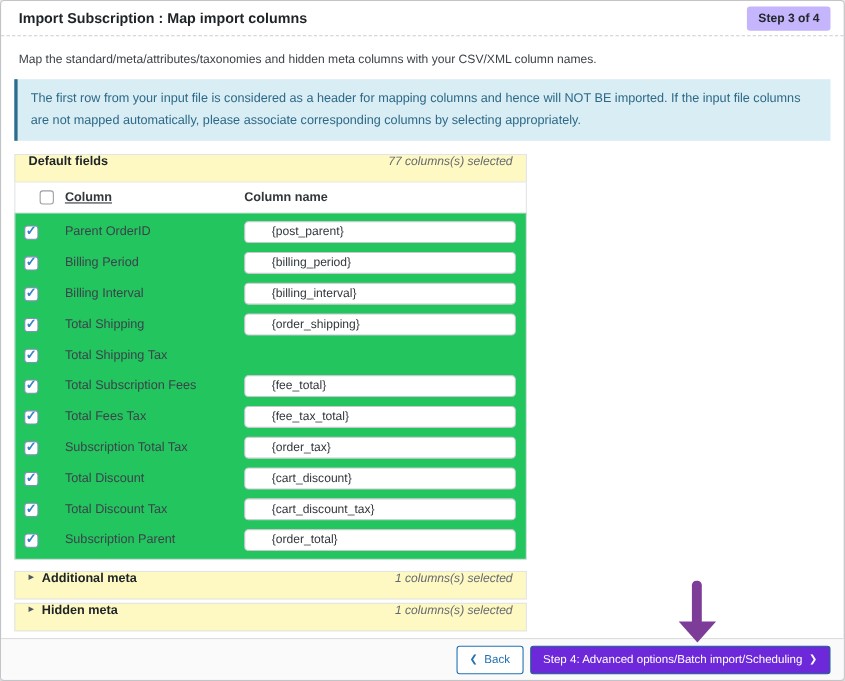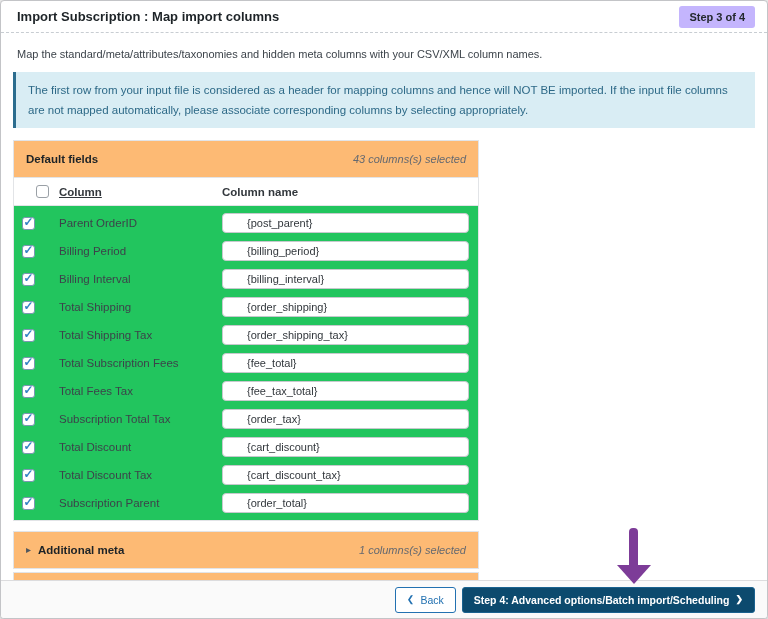--- a/index.html
+++ b/index.html
@@ -16,22 +16,22 @@
   .badge { background:#c4b5fd; color:#23282d; font-size:11px; font-weight:bold;
            padding:5px 10px; border-radius:3px; white-space:nowrap; }
 
   
   .desc { margin:15px 16px 12px; font-size:11px; color:#3c434a; }
   .notice { margin:0 12px 12px; background:#d9edf4; border-left:3px solid #2c6d8e;
             padding:8px 12px; font-size:11.5px; line-height:1.75; color:#2d6987; }
 
   
   .mapping { margin:0 12px; width:466px; font-size:11.5px; }
-  .bar { height:38px; background:#fdba74; border:1px solid #e2e4e7;
-         display:flex; align-items:center; padding:0 12px; }
+  .bar { height:26px; background:#fef9c3; border:1px solid #e2e4e7;
+         display:flex; align-items:flex-start; padding:0 12px; }
   .bar-title { font-weight:bold; color:#1d2327; font-size:11.5px; }
   .bar-count { margin-left:auto; font-style:italic; color:#646970; font-size:11px; }
   .tri { color:#50575e; font-size:10px; margin-right:7px; line-height:1; }
   .meta-bar { cursor:pointer; }
   .gap8 { height:10px; } .gap3 { height:3px; }
 
   .thead { height:28px; display:flex; align-items:center; background:#fff;
            border:1px solid #e2e4e7; border-top:none; padding-left:22px; }
   .thead .col1 { margin-left:10px; width:163px; font-weight:bold; color:#32373c;text-decoration:underline; }
   .thead .col2 { font-weight:bold; color:#32373c; }
@@ -52,21 +52,21 @@
 
   
   .footer { position:absolute; left:0; bottom:0; width:100%; height:38px;
             background:#fafafa; border-top:1px solid #dcdcde;
             display:flex; align-items:center; justify-content:flex-end;
             gap:6px; padding-right:12px; }
   .btn { height:26px; border-radius:3px; font-family:"Liberation Sans", sans-serif;
          font-size:10.5px; display:inline-flex; align-items:center; gap:6px;
          padding:0 11px; cursor:pointer; }
   .btn-back { background:#fff; border:1px solid #2271b1; color:#2271b1; }
-  .btn-next { background:#0c4a6e; border:1px solid #1a628f; color:#fff; font-weight:bold; }
+  .btn-next { background:#6d28d9; border:1px solid #1a628f; color:#fff; font-weight:normal; }
   .chev { font-size:9px; line-height:1; }
 
   
   .dl-arrow { position:absolute; left:616px; top:527px; width:34px; height:56px; z-index:5; }
   .dl-arrow .stem { position:absolute; left:12px; top:0; width:9px; height:38px;
                     background:#7d3c98; border-radius:4px 4px 0 0; }
   .dl-arrow .head { position:absolute; left:0; top:37px; width:0; height:0;
                     border-left:17px solid transparent; border-right:17px solid transparent;
                     border-top:19px solid #7d3c98; }
 </style>
@@ -83,21 +83,21 @@
   <p class="desc">Map the standard/meta/attributes/taxonomies and hidden meta columns with your CSV/XML column names.</p>
 
   <div class="notice">
     <span>The first row from your input file is considered as a header for mapping columns and hence will NOT BE imported. If the input file columns are not mapped automatically, please associate corresponding columns by selecting appropriately.</span>
   </div>
 
   <div class="mapping">
 
     <div class="bar">
       <span class="bar-title">Default fields</span>
-      <span class="bar-count">43 columns(s) selected</span>
+      <span class="bar-count">77 columns(s) selected</span>
     </div>
 
     <div class="thead">
       <input type="checkbox" id="select-all" style="">
       <span class="col1">Column</span>
       <span class="col2">Column name</span>
     </div>
 
     <div class="tbody" id="rows">
         <div class="trow">
@@ -116,21 +116,20 @@
           <input type="text" class="row-input" value="{billing_interval}" style="">
         </div>
         <div class="trow">
           <input type="checkbox" checked="" style="">
           <span class="row-label">Total Shipping</span>
           <input type="text" class="row-input" value="{order_shipping}" style="">
         </div>
         <div class="trow">
           <input type="checkbox" checked="" style="">
           <span class="row-label">Total Shipping Tax</span>
-          <input type="text" class="row-input" value="{order_shipping_tax}" style="">
         </div>
         <div class="trow">
           <input type="checkbox" checked="" style="">
           <span class="row-label">Total Subscription Fees</span>
           <input type="text" class="row-input" value="{fee_total}" style="">
         </div>
         <div class="trow">
           <input type="checkbox" checked="" style="">
           <span class="row-label">Total Fees Tax</span>
           <input type="text" class="row-input" value="{fee_tax_total}" style="">

